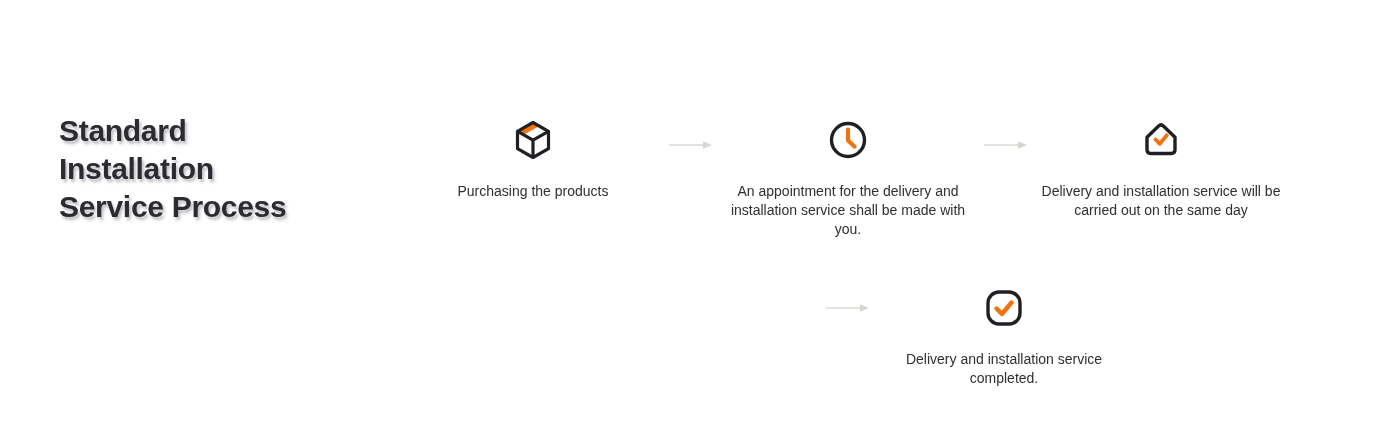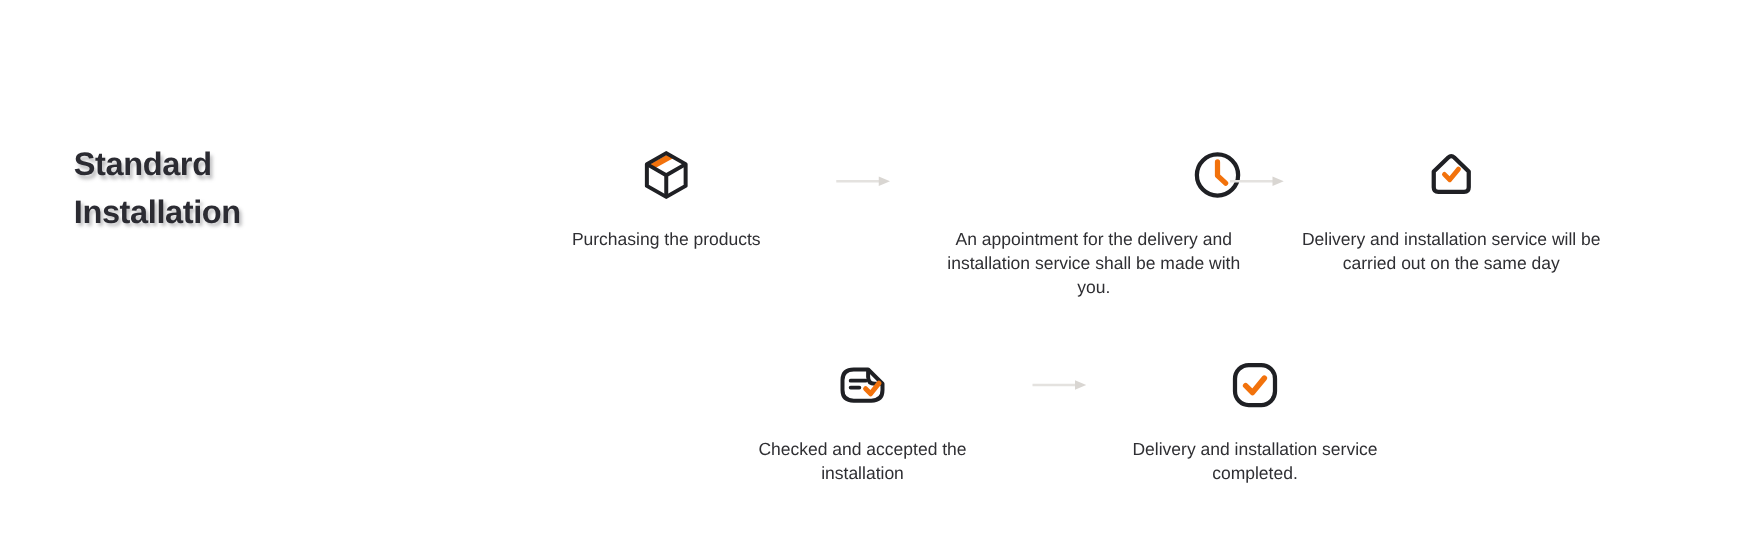--- a/index.html
+++ b/index.html
@@ -16,21 +16,21 @@
   html,body{background:var(--page-bg);}
   body{font-family:"Liberation Sans","DejaVu Sans",sans-serif;}
   .stage{
     position:relative;
     width:1400px;height:427px;
     overflow:hidden;
     background:var(--page-bg);
   }
   .hero-title{
     position:absolute;left:59px;top:112px;
-    font-size:26px;font-weight:700;
+    font-size:30px;font-weight:700;
     line-height:38px;
     color:var(--title-dark);
     letter-spacing:-0.3px;
     text-shadow:2px 3px 3px rgba(110,110,115,0.45);
   }
   .card{
     position:absolute;left:355px;top:80px;
     width:986px;height:347px;
     background:var(--card-bg);
     border-radius:24px;
@@ -55,20 +55,21 @@
   .arrow-head{fill:var(--arrow-head);}
 </style>
 </head>
 <body>
 
 <div class="stage">
 
   <div class="hero-title">
     <div>Standard</div>
     <div>Installation</div>
+    <div>Service Process</div>
   </div>
 
   <div class="card"></div>
 
   <div class="step" style="left:383px;top:116px;">
     <div class="icon-wrap">
       <svg viewBox="0 0 48 48" fill="none">
         <defs>
             <clipPath id="boxTopClip">
               <polygon points="24,7.5 39,16 24,24.5 9,16"></polygon>
@@ -82,21 +83,21 @@
     <div class="step-label" style="width:300px;">Purchasing the products</div>
   </div>
 
   <div class="arrow" style="left:668px;top:139px;">
     <svg width="46" height="12" viewBox="0 0 46 12">
       <line class="arrow-line" x1="1" y1="6" x2="36" y2="6" stroke-width="2"></line>
       <path class="arrow-head" d="M35 2.2 L44 6 L35 9.8 Z"></path>
     </svg>
   </div>
 
-  <div class="step" style="left:698px;top:116px;align-items:flex-end;">
+  <div class="step" style="left:698px;top:116px;">
     <div class="icon-wrap">
       <svg viewBox="0 0 48 48" fill="none">
         <circle class="ic-dark" cx="24" cy="24" r="16.5" stroke-width="3.4"></circle>
         <path class="ic-orange" d="M24 13.5 V24.5 L30.5 30.5" stroke-width="4.2" stroke-linecap="round" stroke-linejoin="round"></path>
       </svg>
     </div>
     <div class="step-label" style="width:246px;">An appointment for the delivery and installation service shall be made with you.</div>
   </div>
 
   <div class="arrow" style="left:983px;top:139px;">
@@ -109,31 +110,20 @@
   <div class="step" style="left:1011px;top:116px;justify-content:space-between;">
     <div class="icon-wrap">
       <svg viewBox="0 0 48 48" fill="none">
         <path class="ic-dark" d="M10 33.8 V21.2 L21.6 10 Q24 7.8 26.4 10 L38 21.2 V33.8 Q38 37.5 34.3 37.5 H13.7 Q10 37.5 10 33.8 Z" stroke-width="3.4" stroke-linejoin="round"></path>
         <path class="ic-orange" d="M18.5 23.5 L22.8 27.8 L29.8 19.3" stroke-width="3.8" stroke-linecap="round" stroke-linejoin="round"></path>
       </svg>
     </div>
     <div class="step-label" style="width:256px;">Delivery and installation service will be carried out on the same day</div>
   </div>
 
-  <div class="step" style="left:540px;top:284px;">
-    <div class="icon-wrap">
-      <svg viewBox="0 0 48 48" fill="none">
-        <path class="ic-dark" d="M28.5 11.5 H17 Q8 11.5 8 20 V28 Q8 36.5 17 36.5 H31 Q40 36.5 40 28 V23 Z" stroke-width="3.2" stroke-linejoin="round"></path>
-        <path class="ic-dark" d="M28.5 11.5 V17.5 Q28.5 23 34 23 H40" stroke-width="3.2" stroke-linejoin="round"></path>
-        <path class="ic-dark" d="M14.5 20.5 H26.5 M14.5 26 H21.5" stroke-width="3" stroke-linecap="round"></path>
-        <path class="ic-orange" d="M26.5 27 L30.5 31 L37.2 22.5" stroke-width="4" stroke-linecap="round" stroke-linejoin="round"></path>
-      </svg>
-    </div>
-    <div class="step-label" style="width:200px;">Checked and accepted the installation</div>
-  </div>
 
   <div class="arrow" style="left:825px;top:302px;">
     <svg width="46" height="12" viewBox="0 0 46 12">
       <line class="arrow-line" x1="1" y1="6" x2="36" y2="6" stroke-width="2"></line>
       <path class="arrow-head" d="M35 2.2 L44 6 L35 9.8 Z"></path>
     </svg>
   </div>
 
   <div class="step" style="left:854px;top:284px;">
     <div class="icon-wrap">

